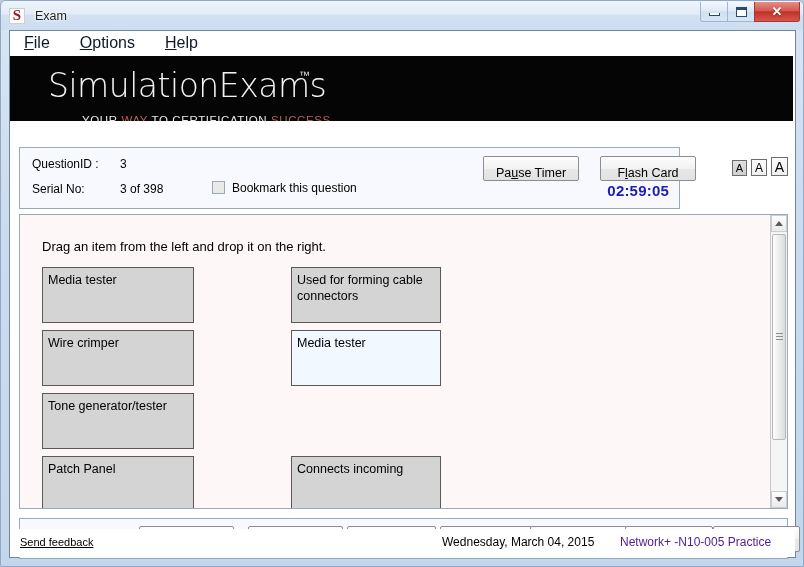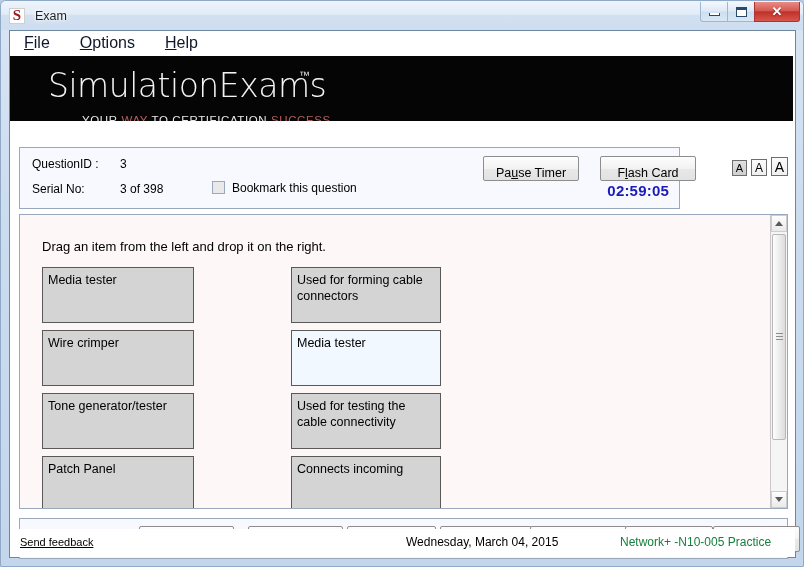--- a/index.html
+++ b/index.html
@@ -267,26 +267,26 @@
     width: 785px; height: 28px;
     background: #ffffff;
   }
   #send-feedback {
     position: absolute; left: 10px; top: 7px;
     font-size: 11px; color: #000;
     text-decoration: underline;
     cursor: pointer;
   }
   #status-date {
-    position: absolute; left: 396px; top: 6px;
+    position: absolute; left: 432px; top: 6px;
     font-size: 12px; color: #000;
   }
   #status-exam {
     position: absolute; left: 610px; top: 6px;
-    font-size: 12px; color: #15803d;
+    font-size: 12px; color: #4c1d95;
   }
 </style>
 </head>
 <body>
 
 <div id="window-frame">
 
   <div id="titlebar">
     <div id="app-icon"></div>
     <div id="title-text">Exam</div>
@@ -353,21 +353,20 @@
         <div class="dnd-row">
           <div class="dnd-box dnd-left">Media tester</div>
           <div class="dnd-box dnd-right">Used for forming cable connectors</div>
         </div>
         <div class="dnd-row">
           <div class="dnd-box dnd-left">Wire crimper</div>
           <div class="dnd-box dnd-right filled">Media tester</div>
         </div>
         <div class="dnd-row">
           <div class="dnd-box dnd-left">Tone generator/tester</div>
-          <div class="dnd-box dnd-right">Used for testing the cable connectivity</div>
         </div>
         <div class="dnd-row">
           <div class="dnd-box dnd-left">Patch Panel</div>
           <div class="dnd-box dnd-right">Connects incoming</div>
         </div>
       </div>
 
       <div id="qp-scroll">
         <div class="sb-arrow" id="sb-up">
           <span class="sb-tri up"></span>

